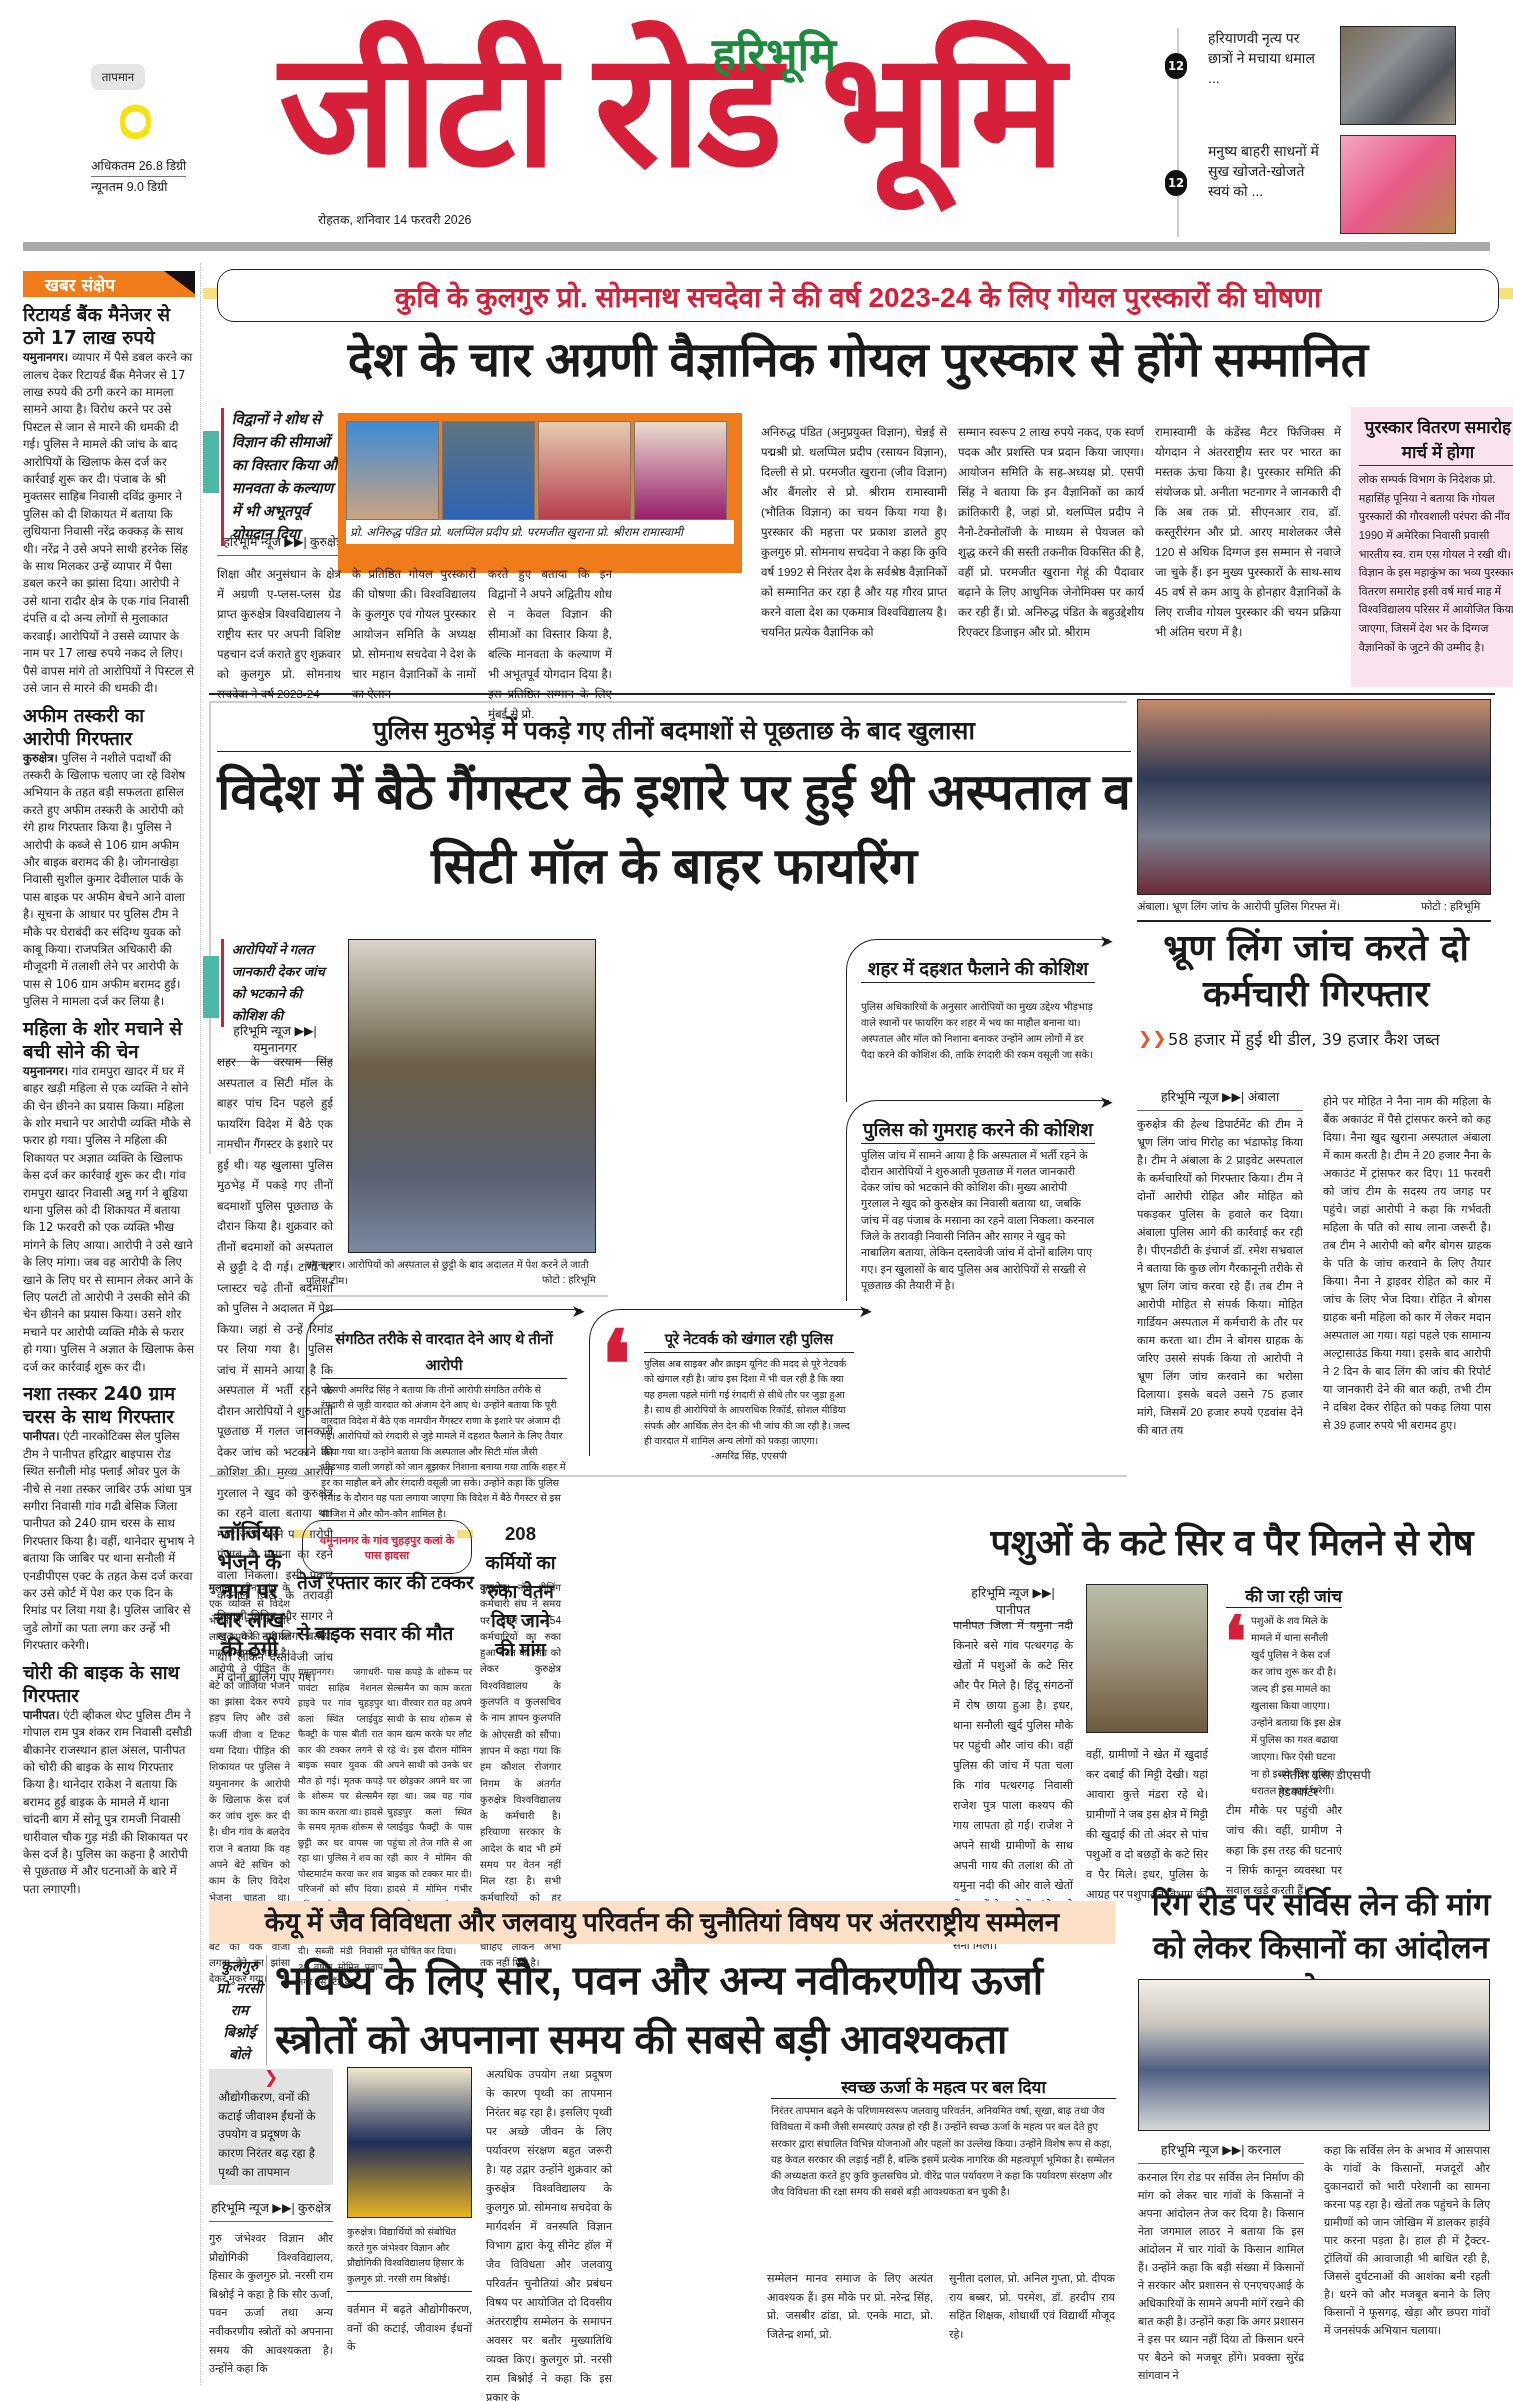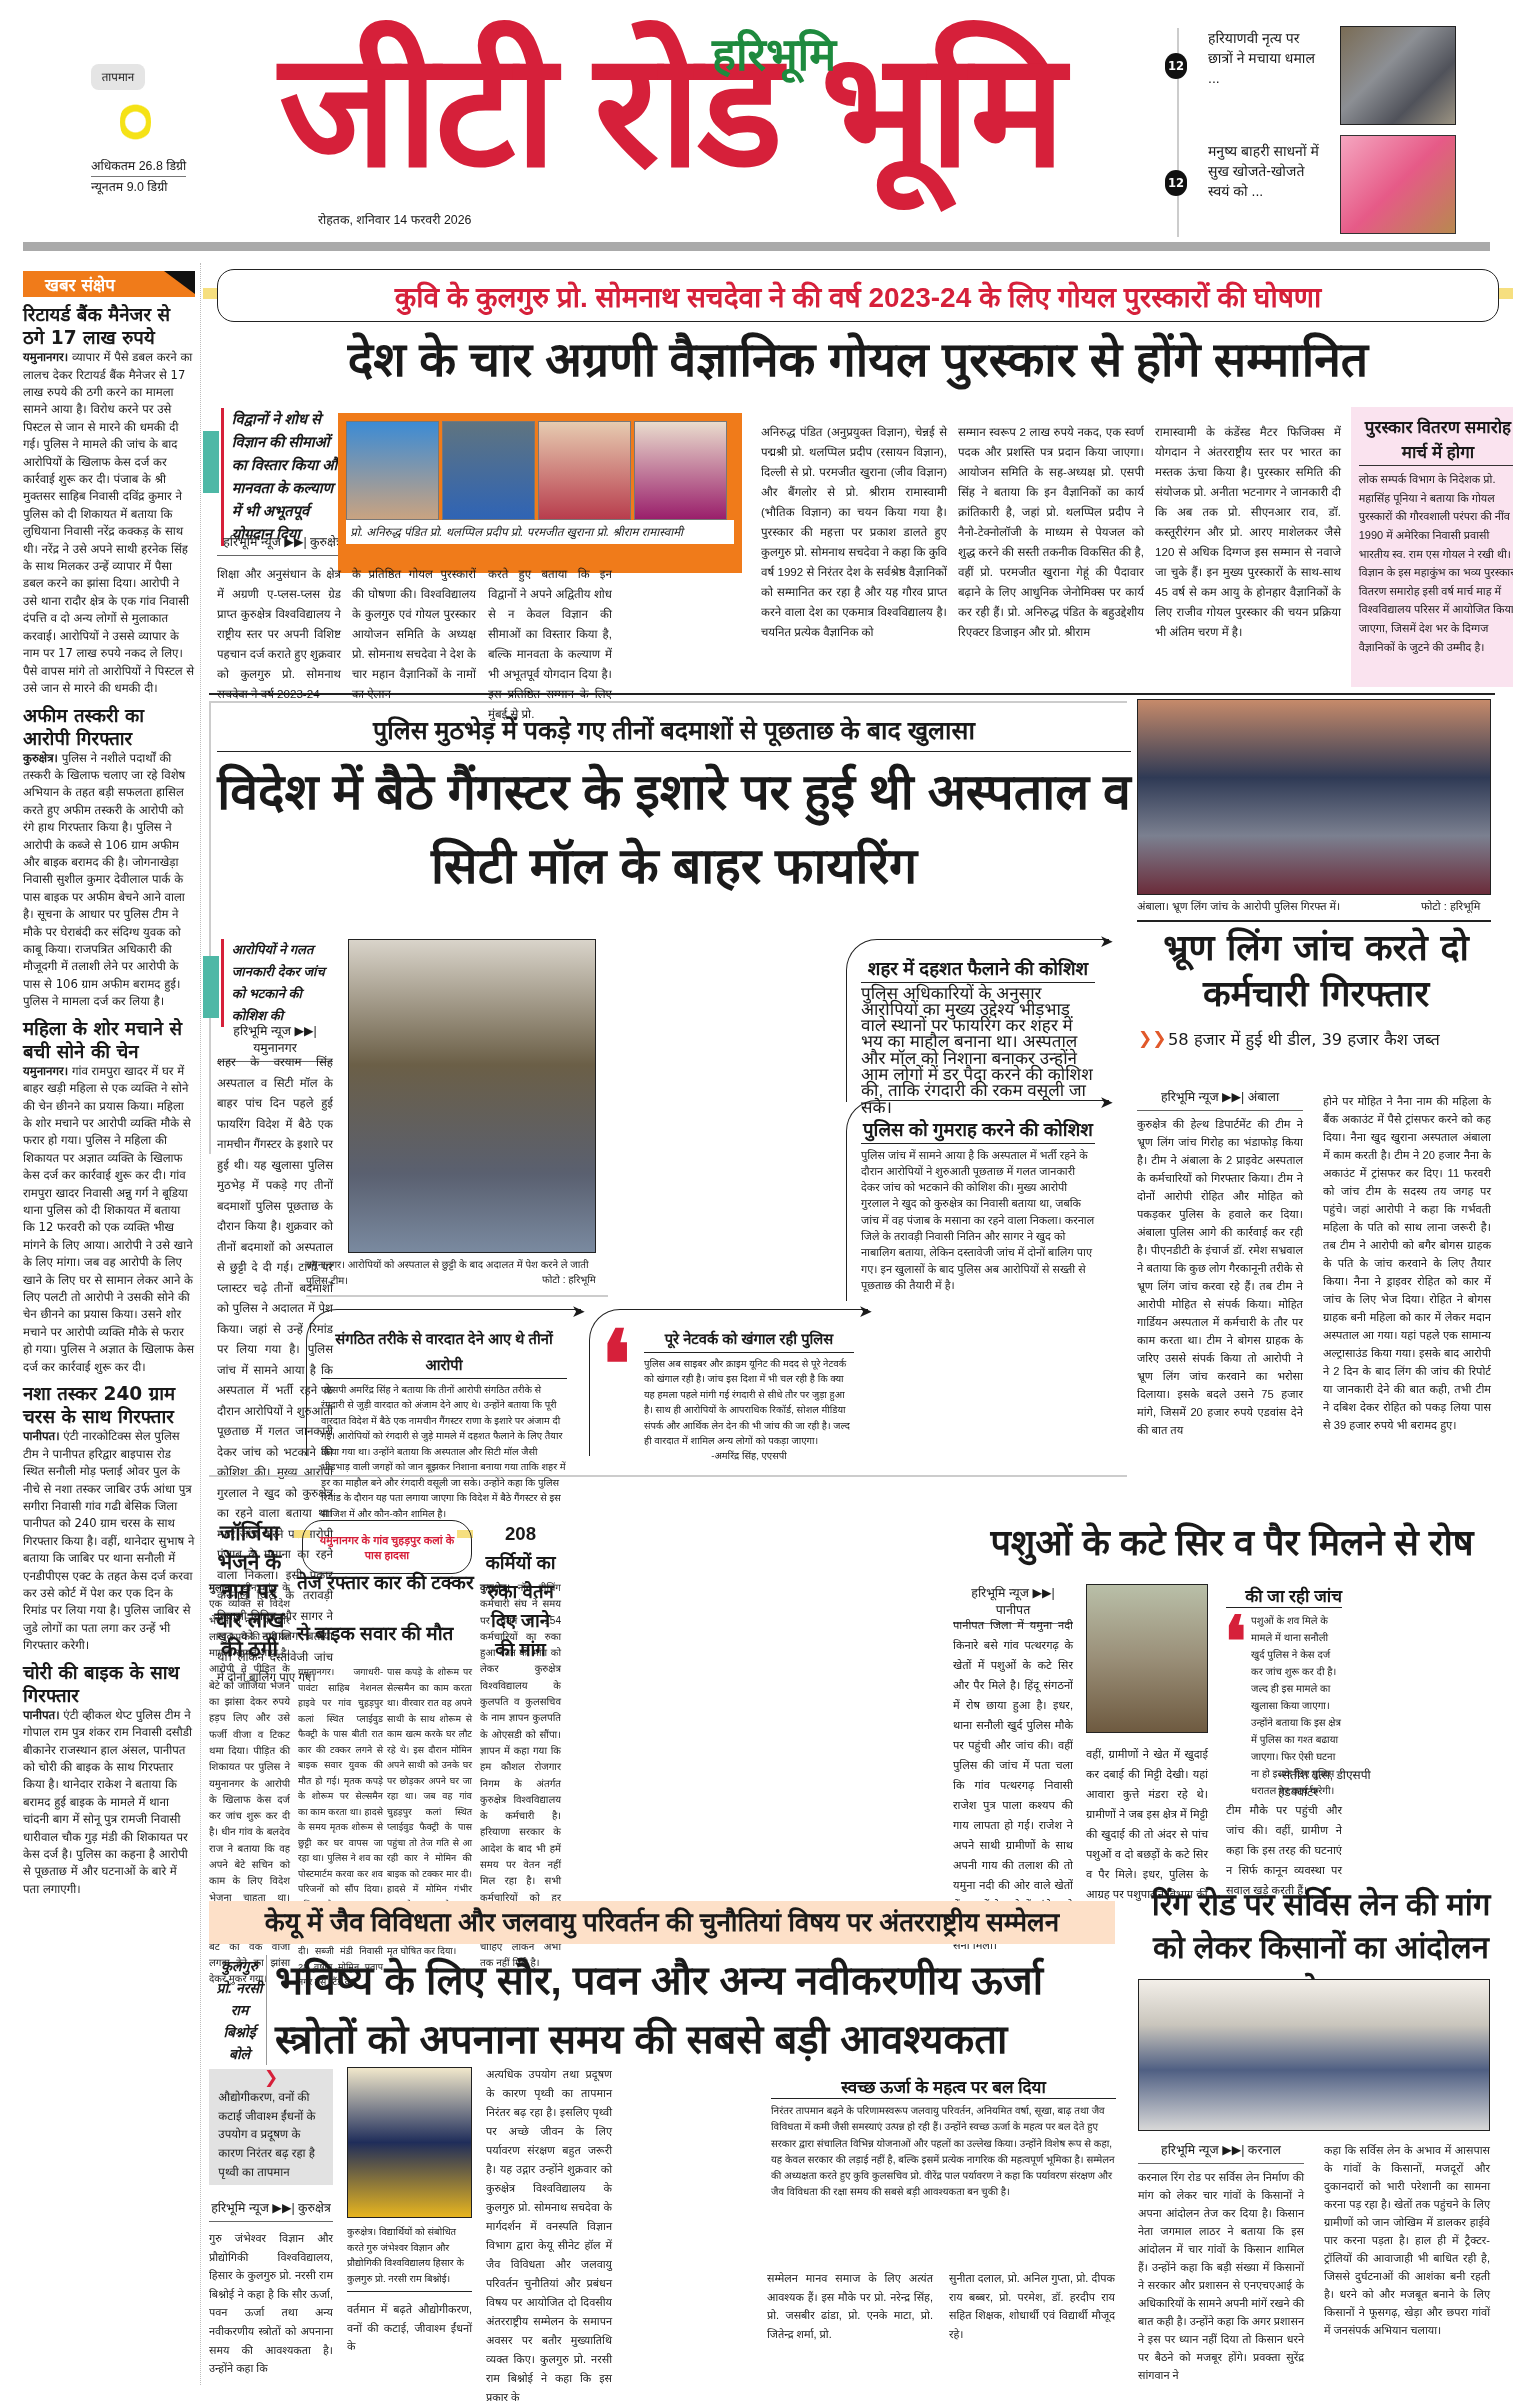--- a/index.html
+++ b/index.html
@@ -133,21 +133,21 @@
 <div class="abs byline cond" style="left:217px;top:1022px;width:116px">हरिभूमि न्यूज ▶▶| यमुनानगर</div>
 <p class="abs cond" style="left:217px;top:1052px;width:116px;line-height:20.5px">शहर के वरयाम सिंह अस्पताल व सिटी मॉल के बाहर पांच दिन पहले हुई फायरिंग विदेश में बैठे एक नामचीन गैंगस्टर के इशारे पर हुई थी। यह खुलासा पुलिस मुठभेड़ में पकड़े गए तीनों बदमाशों पुलिस पूछताछ के दौरान किया है। शुक्रवार को तीनों बदमाशों को अस्पताल से छुट्टी दे दी गई। टांगों पर प्लास्टर चढ़े तीनों बदमाशों को पुलिस ने अदालत में पेश किया। जहां से उन्हें रिमांड पर लिया गया है। पुलिस जांच में सामने आया है कि अस्पताल में भर्ती रहने के दौरान आरोपियों ने शुरुआती पूछताछ में गलत जानकारी देकर जांच को भटकाने की कोशिश की। मुख्य आरोपी गुरलाल ने खुद को कुरुक्षेत्र का रहने वाला बताया था। मगर जांच करने पर आरोपी पंजाब के मसाना का रहने वाला निकला। इसी प्रकार करनाल जिले के तरावड़ी निवासी नितिन और सागर ने खुद को नाबालिग बताया था। लेकिन दस्तावेजी जांच में दोनों बालिग पाए गए।</p>
 
 <div class="abs photo" style="left:348px;top:939px;width:248px;height:314px;background:linear-gradient(180deg,#d9d4ca,#6b5f47 40%,#5a6070 75%,#7a8aa0)"></div>
 <div class="abs cond" style="left:306px;top:1257px;width:298px;font-size:10px;line-height:15.5px">यमुनानगर। आरोपियों को अस्पताल से छुट्टी के बाद अदालत में पेश करने ले जाती पुलिस टीम।</div>
 <div class="abs cond" style="left:542px;top:1272px;font-size:10px">फोटो : हरिभूमि</div>
 
 <div class="abs curvebox cond" style="left:846px;top:939px;width:263px;height:163px">
   <span class="arrow">➤</span>
   <h4>शहर में दहशत फैलाने की कोशिश</h4>
-  <div style="font-size:17px;line-height:16.3px;margin-top:3px">पुलिस अधिकारियों के अनुसार आरोपियों का मुख्य उद्देश्य भीड़भाड़ वाले स्थानों पर फायरिंग कर शहर में भय का माहौल बनाना था। अस्पताल और मॉल को निशाना बनाकर उन्होंने आम लोगों में डर पैदा करने की कोशिश की, ताकि रंगदारी की रकम वसूली जा सके।</div>
+  <div style="font-size:10px;line-height:16.3px;margin-top:16px">पुलिस अधिकारियों के अनुसार आरोपियों का मुख्य उद्देश्य भीड़भाड़ वाले स्थानों पर फायरिंग कर शहर में भय का माहौल बनाना था। अस्पताल और मॉल को निशाना बनाकर उन्होंने आम लोगों में डर पैदा करने की कोशिश की, ताकि रंगदारी की रकम वसूली जा सके।</div>
 </div>
 <div class="abs curvebox cond" style="left:846px;top:1100px;width:263px;height:201px">
   <span class="arrow">➤</span>
   <h4>पुलिस को गुमराह करने की कोशिश</h4>
   <div style="font-size:11px;line-height:16.3px;margin-top:3.1px">पुलिस जांच में सामने आया है कि अस्पताल में भर्ती रहने के दौरान आरोपियों ने शुरुआती पूछताछ में गलत जानकारी देकर जांच को भटकाने की कोशिश की। मुख्य आरोपी गुरलाल ने खुद को कुरुक्षेत्र का निवासी बताया था, जबकि जांच में वह पंजाब के मसाना का रहने वाला निकला। करनाल जिले के तरावड़ी निवासी नितिन और सागर ने खुद को नाबालिग बताया, लेकिन दस्तावेजी जांच में दोनों बालिग पाए गए। इन खुलासों के बाद पुलिस अब आरोपियों से सख्ती से पूछताछ की तैयारी में है।</div>
 </div>
 <div class="abs rule-g" style="left:306px;top:1295px;width:302px"></div>
 <div class="abs curvebox cond" style="left:306px;top:1309px;width:275px;height:147px">
   <span class="arrow">➤</span>
   <h4 style="font-size:14.7px">संगठित तरीके से वारदात देने आए थे तीनों आरोपी</h4>

